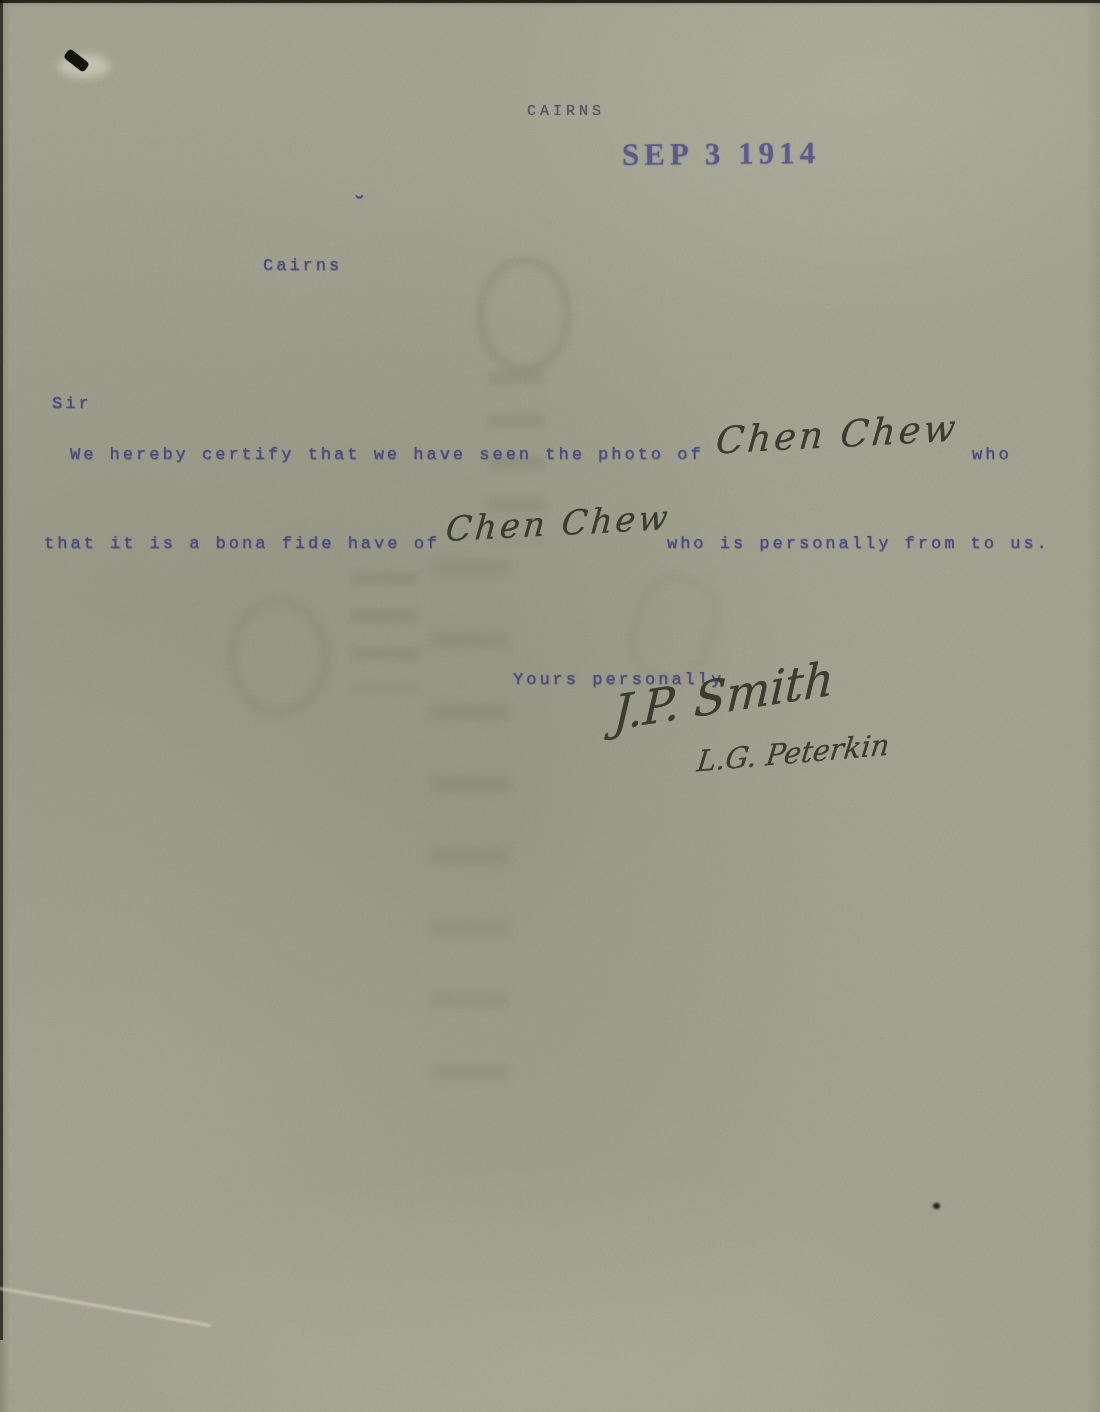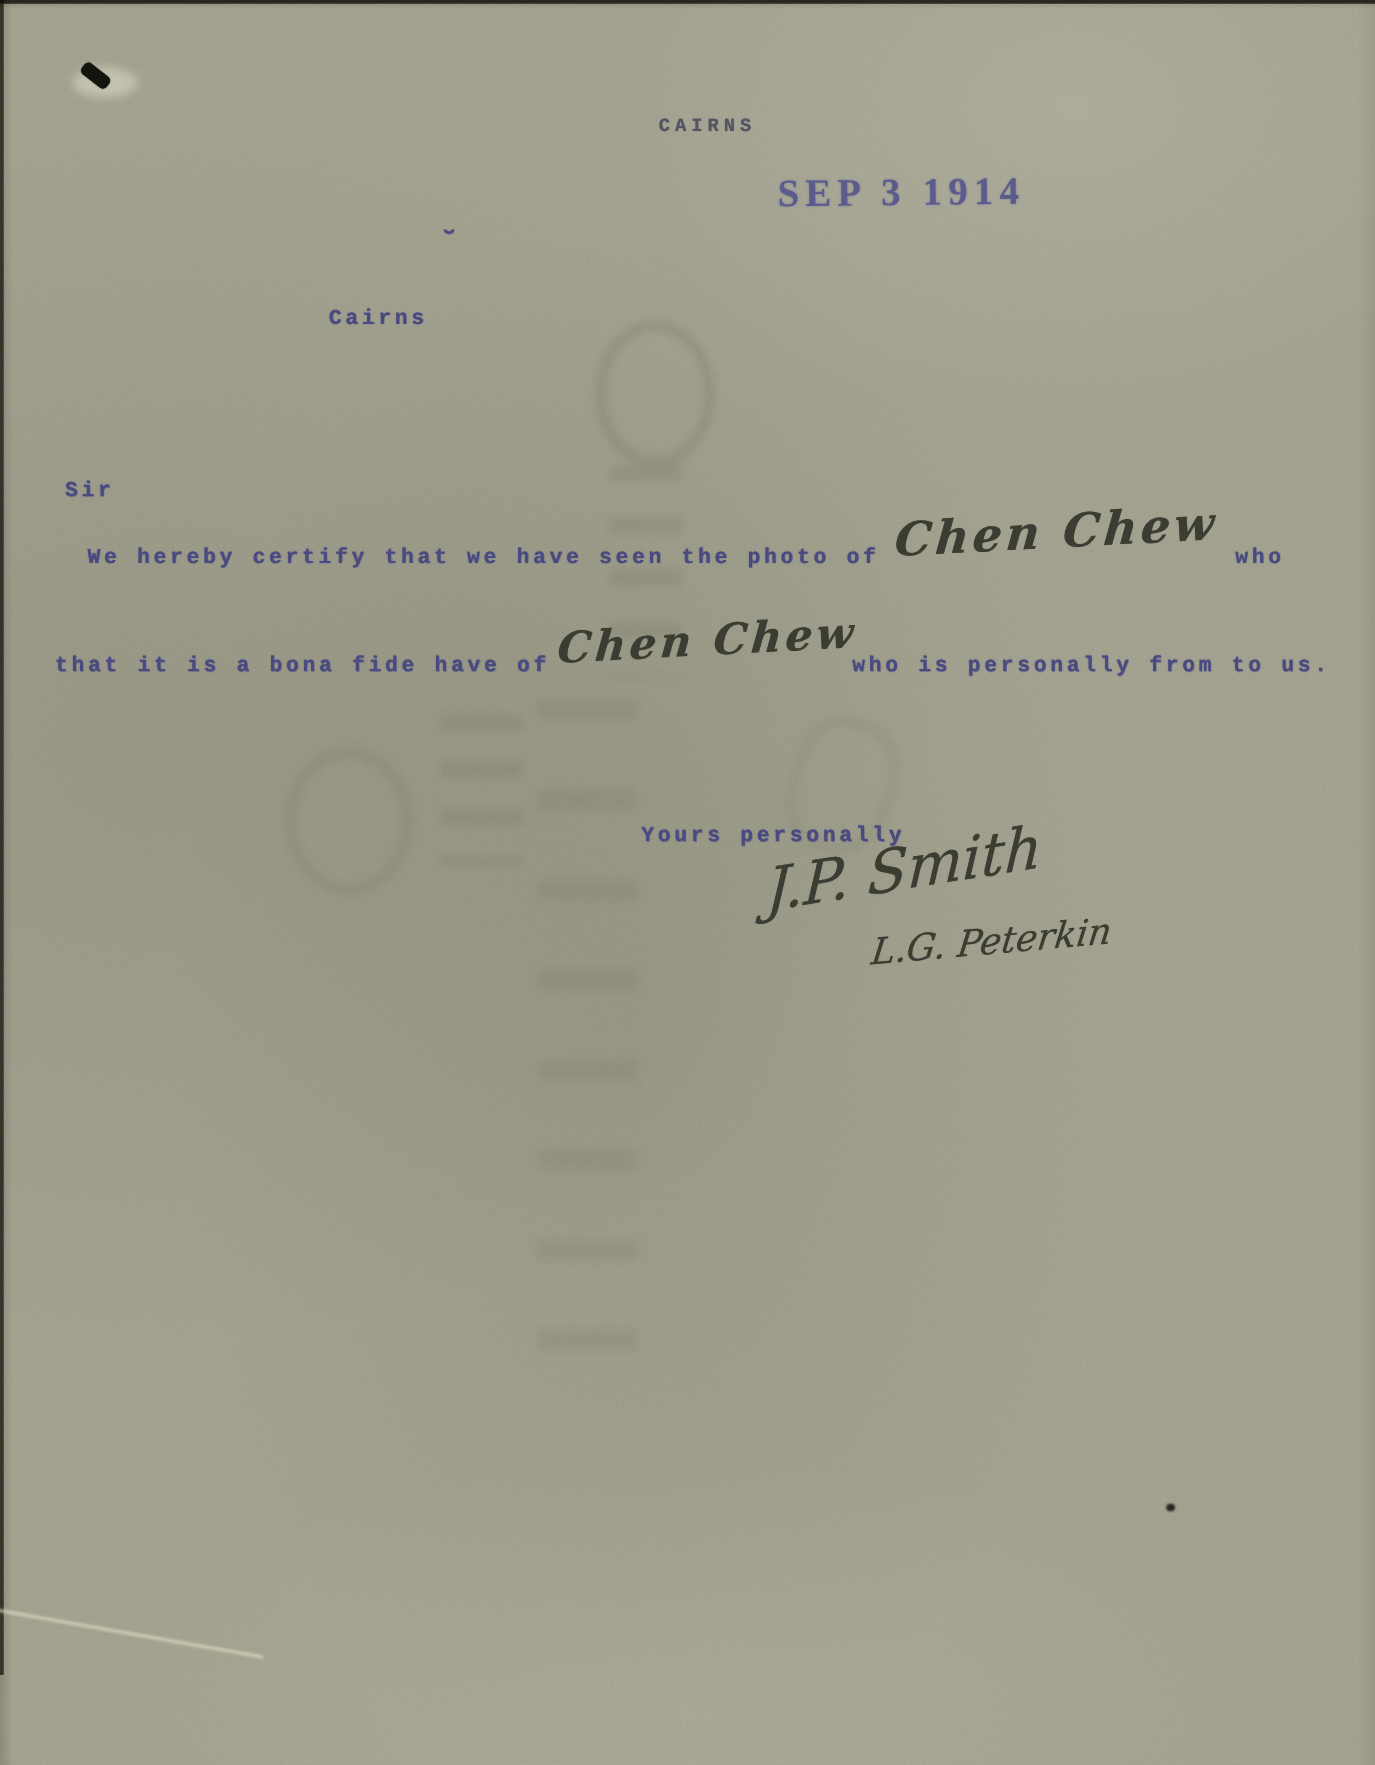--- a/index.html
+++ b/index.html
@@ -28,27 +28,28 @@
       linear-gradient(180deg, rgba(35,35,25,0.22) 0px, rgba(35,35,25,0.0) 7px),
       linear-gradient(270deg, rgba(35,35,25,0.08) 0px, rgba(35,35,25,0.0) 14px);
     clip-path:polygon(0 0,1100 0,1100 1354,1030 1350,950 1352,870 1358,795 1368,715 1372,640 1366,560 1364,480 1368,400 1362,320 1356,245 1358,165 1364,95 1362,45 1340,0 1312);
   }
   #grain-svg{position:absolute;left:0;top:0;width:1100px;height:1412px;opacity:0.16;mix-blend-mode:multiply;pointer-events:none;}
 
   
   .typed{
     position:absolute;
     font-family:"Liberation Mono", monospace;
-    font-weight:bold;
+    font-weight:normal;
     font-size:17px;
     letter-spacing:3px;
     color:#4a4a82;
     text-shadow:0 0 1px rgba(62,62,122,0.65), 0.5px 0.5px 0 rgba(62,62,122,0.35);
     white-space:pre;
     line-height:20px;
+    margin-top:10px;
   }
   #letterhead-location{left:527px;top:92px;font-size:15px;letter-spacing:4px;color:#45455e;opacity:0.85;text-shadow:0 0 1px rgba(50,50,70,0.6);}
   #date-stamp{
     position:absolute;left:622px;top:136px;
     font-family:"Liberation Serif", serif;
     font-weight:bold;font-size:31px;letter-spacing:5px;
     color:#54538e;opacity:0.9;
     transform:rotate(-0.6deg);
     text-shadow:0 0 2px rgba(74,73,140,0.55);
     white-space:pre;

